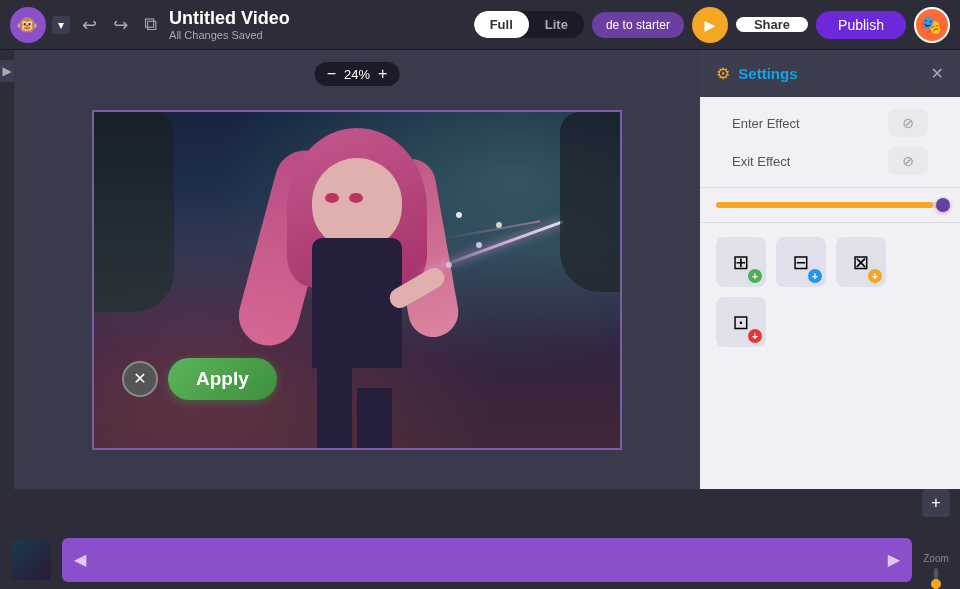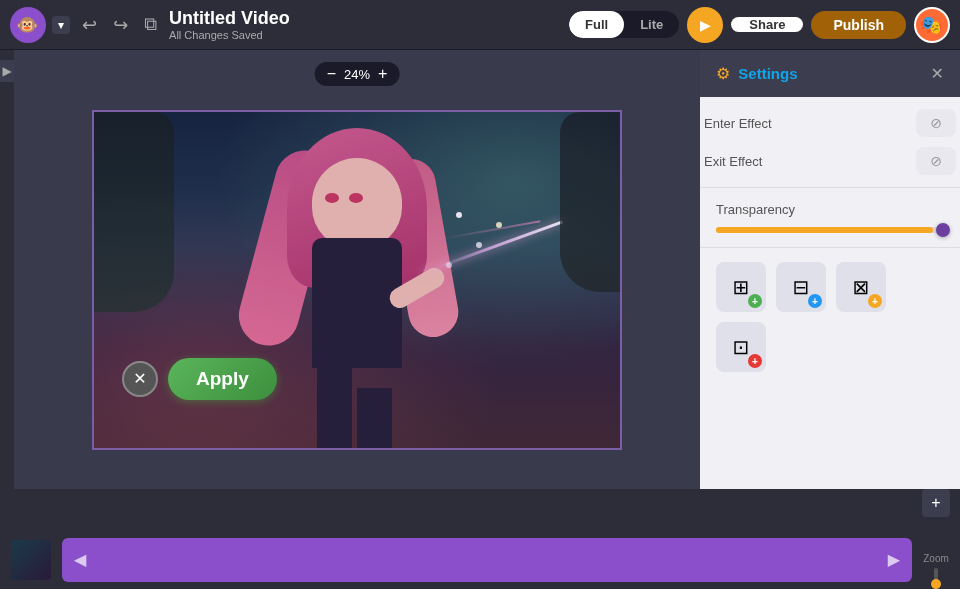--- a/index.html
+++ b/index.html
@@ -52,22 +52,22 @@
     .play-btn {
       width: 36px; height: 36px; border-radius: 50%;
       background: #f5a623; border: none; color: #fff;
       font-size: 14px; cursor: pointer; display: flex; align-items: center; justify-content: center;
     }
     .share-btn {
       background: #fff; color: #333; border: none; padding: 0 18px;
       border-radius: 20px; font-size: 13px; font-weight: 600; cursor: pointer;
     }
     .publish-btn {
-      background: #a16207; color: #fff; border: none; padding: 6px 22px;
-      border-radius: 20px; font-size: 14px; font-weight: 700; cursor: pointer;
+      background: #6d28d9; color: #fff; border: none; padding: 6px 22px;
+      border-radius: 20px; font-size: 14px; font-weight: 400; cursor: pointer;
     }
     .avatar-btn {
       width: 36px; height: 36px; border-radius: 50%; background: #ff6b35;
       border: 2px solid #fff; cursor: pointer; display: flex; align-items: center; justify-content: center;
       font-size: 18px; overflow: hidden;
     }
 
     
     .main-area {
       display: flex;
@@ -184,21 +184,21 @@
       display: flex; align-items: center; justify-content: space-between;
     }
     .settings-title-row {
       display: flex; align-items: center; gap: 8px;
     }
     .gear-icon { color: #f5a623; font-size: 16px; }
     .settings-title { color: #0ea5e9; font-size: 15px; font-weight: 600; }
     .close-icon { color: #aaa; font-size: 16px; cursor: pointer; background: none; border: none; }
 
     .settings-section {
-      padding: 12px 4px;
+      padding: 12px 32px;
       border-bottom: 1px solid #ddd;
     }
     .effect-row {
       display: flex; align-items: center; justify-content: space-between;
       margin-bottom: 10px;
     }
     .effect-label { color: #555; font-size: 13px; }
     .effect-value {
       background: #e8e8ee; border-radius: 8px; padding: 6px 14px;
       display: flex; align-items: center; gap: 6px;
@@ -340,20 +340,21 @@
 
   <div class="topbar-title-area">
     <div class="topbar-title">Untitled Video</div>
     <div class="topbar-subtitle">All Changes Saved</div>
   </div>
 
   <div class="view-toggle">
     <button class="view-btn active">Full</button>
     <button class="view-btn inactive">Lite</button>
   </div>
+  <button class="upgrade-btn">de to starter</button>
   <button class="play-btn">
     <span>▶</span>
   </button>
   <button class="share-btn">Share</button>
   <button class="publish-btn">Publish</button>
   <div class="avatar-btn">🎭</div>
 </div>
 
 <div class="main-area">
 
@@ -430,21 +431,20 @@
       </div>
       <div class="effect-row" style="margin-bottom:0">
         <span class="effect-label">Exit Effect</span>
         <div class="effect-value">
           <span class="effect-icon">⊘</span>
         </div>
       </div>
     </div>
 
     <div class="transparency-section">
-      <div class="transparency-label">Transparency</div>
       <div class="slider-track">
         <div class="slider-fill"></div>
         <div class="slider-thumb"></div>
       </div>
     </div>
 
     <div class="arrangements-section">
       <div class="arrangements-grid">
         <div class="arr-item">
           <span>⊞</span>

